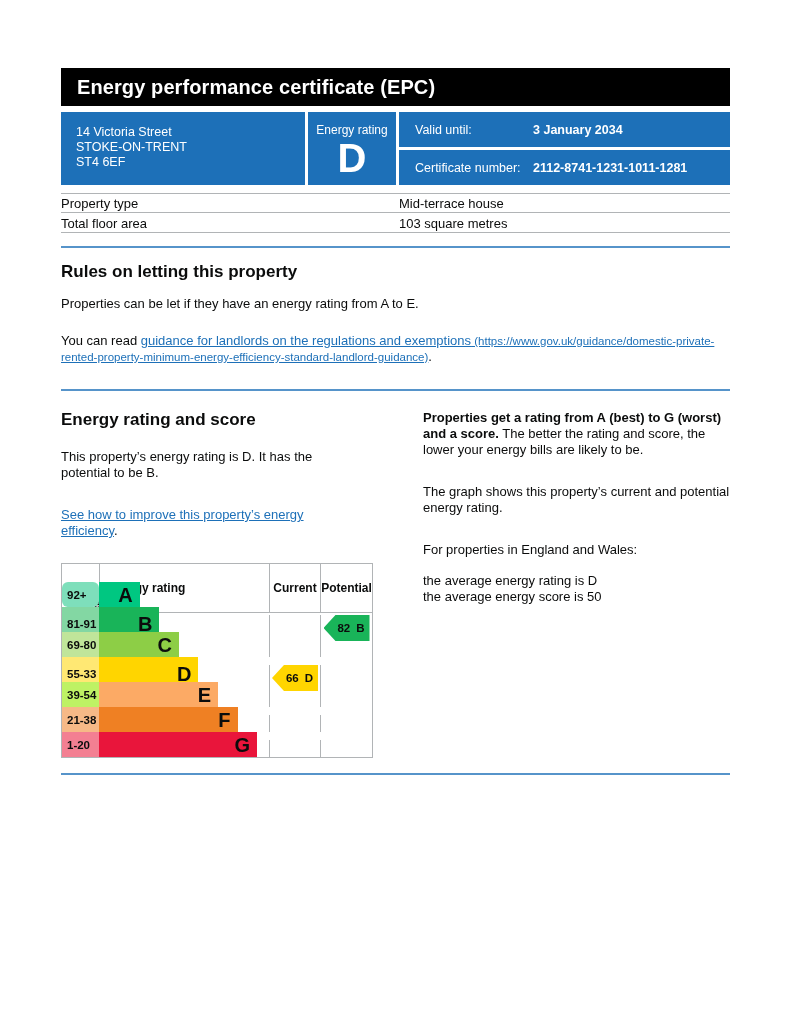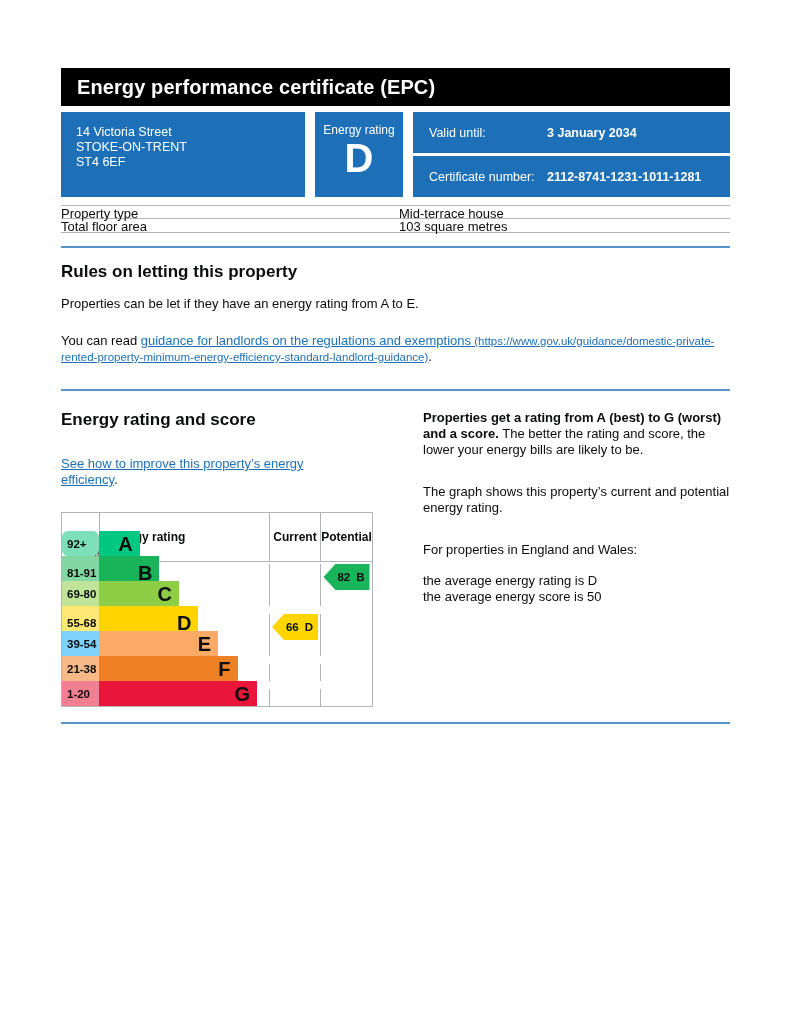--- a/index.html
+++ b/index.html
@@ -13,34 +13,34 @@
   .page { padding:68px 61px 0 61px; width:791px; }
 
   
   .doc-title{
     background:var(--bar-black,#000); color:#fff; height:38px;
     display:flex; align-items:center; padding:0 16px;
   }
   .doc-title h1{ margin:0; font-size:20px; line-height:20px; font-weight:bold; letter-spacing:.1px; }
 
   
-  .summary{ display:flex; gap:10px; margin-top:6px; height:85px; }
+  .summary{ display:flex; gap:3px; margin-top:6px; height:73px; }
   .blue{ background:var(--panel-blue,#1d70b8); color:#fff; }
   .summary-address{ width:244px; padding:13px 15px; font-size:12.5px; line-height:15px; }
   .summary-rating{ width:88px; text-align:center; padding-top:11px; }
   .summary-rating-label{ font-size:12px; line-height:14px; }
   .summary-rating-letter{ font-size:40px; font-weight:bold; line-height:42px; }
   .summary-meta{ flex:1; display:flex; flex-direction:column; gap:3px; }
   .summary-meta-row{ flex:1; display:flex; align-items:center; padding:0 16px; font-size:12.5px; }
   .meta-label{ width:118px; flex:none; }
   .meta-value{ font-weight:bold; }
 
   
   .facts{ margin-top:8px; }
-  .facts-row{ display:flex; align-items:flex-start; height:14px; border-bottom:1px solid var(--border-grey,#b1b4b6); }
+  .facts-row{ display:flex; align-items:flex-end; height:20px; border-bottom:1px solid var(--border-grey,#b1b4b6); }
   .facts-row:first-child{ border-top:1px solid var(--border-grey,#b1b4b6); }
   .facts-label{ width:338px; }
   .facts-value{ flex:1; }
 
   
   .rule{ height:2px; background:var(--divider-blue,#5694ca); border:none; }
   .rule-1{ margin-top:13px; }
   .rule-2{ margin-top:24px; }
   .rule-3{ margin-top:15px; }
 
@@ -131,20 +131,21 @@
     <h2>Rules on letting this property</h2>
     <p>Properties can be let if they have an energy rating from A to E.</p>
     <p class="guidance-p"><span>You can read </span><a><span>guidance for landlords on the regulations and exemptions</span><span class="link-url"> (https://www.gov.uk/guidance/domestic-private-rented-property-minimum-energy-efficiency-standard-landlord-guidance)</span></a><span>.</span></p>
   </section>
 
   <div class="rule rule-2"></div>
 
   <section class="rating-score">
     <div class="col-left">
       <h2>Energy rating and score</h2>
+      <p>This property’s energy rating is D. It has the potential to be B.</p>
       <p class="improve-p"><a><span>See how to improve this property’s energy efficiency</span></a><span>.</span></p>
       <div class="epc-chart">
           <div class="epc-head">
             <div class="cell head-score">Score</div>
             <div class="cell head-rating">Energy rating</div>
             <div class="cell head-current">Current</div>
             <div class="cell head-potential">Potential</div>
           </div>
           <div class="epc-row">
             <div class="cell-score" style="background: rgb(126, 223, 187); border-radius: 6px;">92+</div>
@@ -175,36 +176,36 @@
             <div class="cell-score" style="background: rgb(192, 229, 154);">69-80</div>
             <div class="cell-rating">
               <div class="epc-bar" style="background: rgb(141, 206, 70); width: 47%;">
                 <span class="band-letter">C</span>
               </div>
             </div>
             <div class="cell-current"></div>
             <div class="cell-potential"></div>
           </div>
           <div class="epc-row">
-            <div class="cell-score" style="background: rgb(255, 232, 115);">55-68</div>
+            <div class="cell-score" style="background: rgb(255, 232, 115);">55-33</div>
             <div class="cell-rating">
               <div class="epc-bar" style="background: rgb(255, 213, 0); width: 58.5%;">
                 <span class="band-letter">D</span>
               </div>
             </div>
             <div class="cell-current">
               <div class="epc-arrow" style="background: rgb(255, 213, 0);">
                 <span class="arrow-score">66</span>
                 <span class="arrow-letter">D</span>
               </div>
             </div>
             <div class="cell-potential"></div>
           </div>
           <div class="epc-row">
-            <div class="cell-score" style="background: #7dd3fc;">39-54</div>
+            <div class="cell-score" style="background: #bef264;">39-54</div>
             <div class="cell-rating">
               <div class="epc-bar" style="background: rgb(252, 170, 101); width: 70%;">
                 <span class="band-letter">E</span>
               </div>
             </div>
             <div class="cell-current"></div>
             <div class="cell-potential"></div>
           </div>
           <div class="epc-row">
             <div class="cell-score" style="background: rgb(246, 185, 135);">21-38</div>

